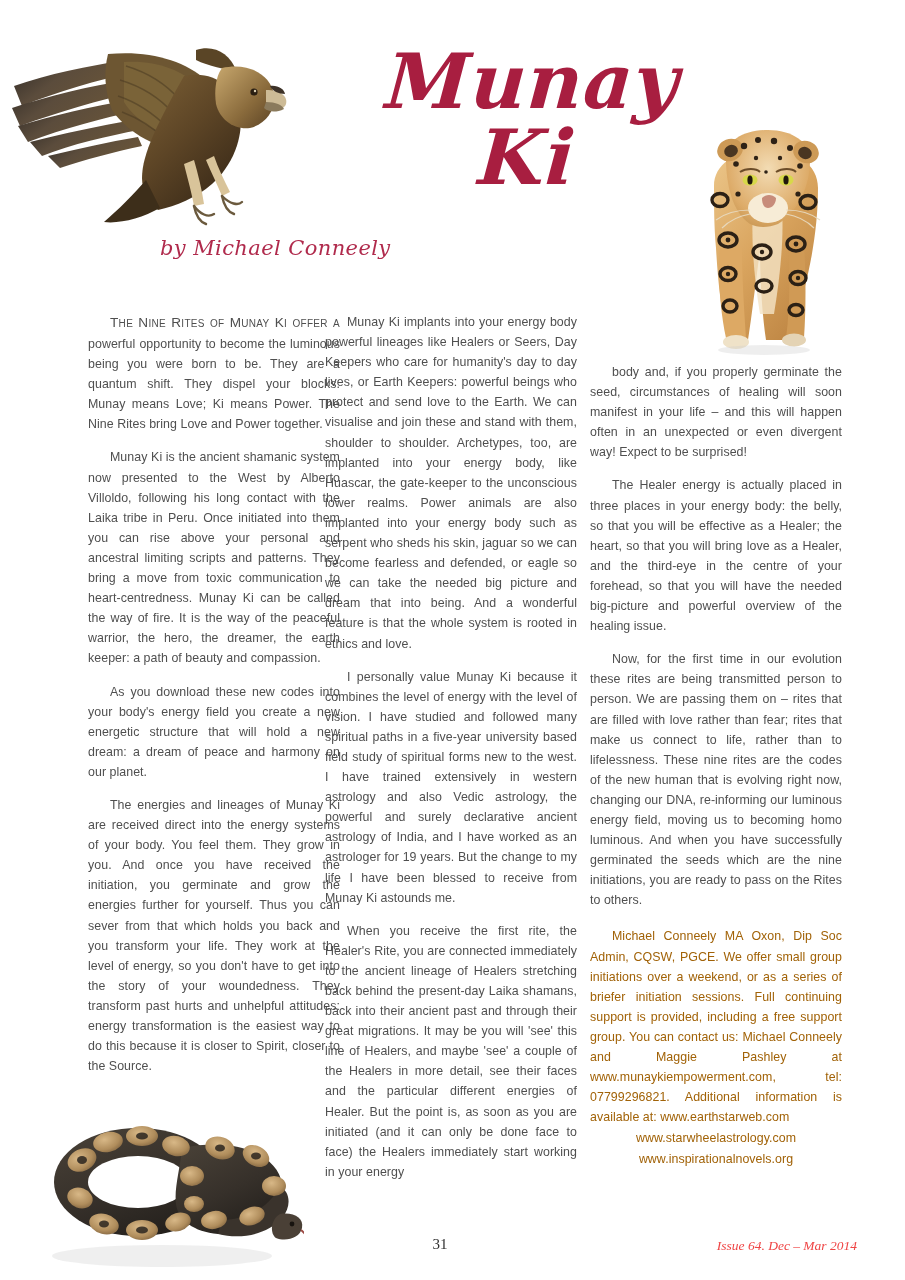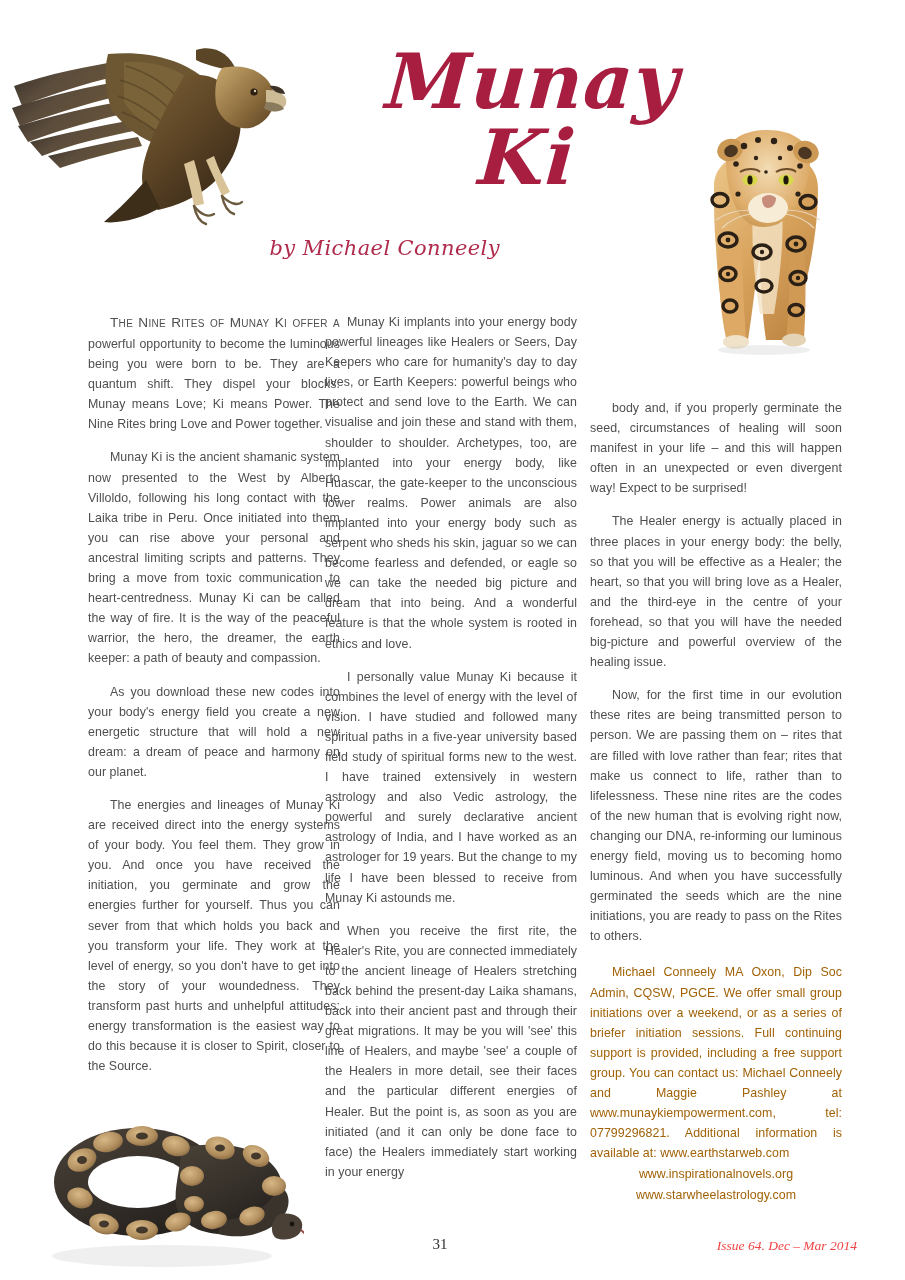--- a/index.html
+++ b/index.html
@@ -8,30 +8,30 @@
 
   
   #masthead{position:absolute;left:0;top:0;width:905px;height:290px;}
   #title{position:absolute;left:330px;top:44px;width:400px;text-align:center;
          font-family:"DejaVu Serif",serif;font-style:italic;font-weight:700;
          font-size:76px;line-height:1;color:#a81e40;letter-spacing:1px;
          transform:skewX(-4deg);}
   #subtitle{position:absolute;left:300px;top:152px;width:460px;text-align:center;
             font-family:"DejaVu Sans",sans-serif;font-weight:700;font-size:20px;
             color:#a81e40;letter-spacing:.1px;}
-  #byline{position:absolute;left:160px;top:236px;width:340px;text-align:right;
+  #byline{position:absolute;left:160px;top:236px;width:340px;text-align:left;
           font-family:"DejaVu Serif",serif;font-style:italic;font-size:21px;
           color:#b02a4c;letter-spacing:.4px;}
 
   
   .col{position:absolute;font-size:12.4px;line-height:1.62;text-align:justify;
        color:#4f4f4f;letter-spacing:.05px;}
   #col1{left:60px;top:312px;width:252px;margin-left:28px;}
   #col2{left:325px;top:312px;width:252px;}
-  #col3{left:590px;top:362px;width:252px;margin-top:36px;}
+  #col3{left:590px;top:362px;width:252px;}
   .col p{margin:0 0 13px 0;text-indent:22px;}
   .col p.last{margin-bottom:0;}
   .lead-caps{font-variant:small-caps;font-size:13.6px;letter-spacing:.3px;}
 
   .contact{color:#a16207;margin-top:16px;}
   .contact p{margin:0;text-indent:22px;text-align:justify;}
   .contact .url-line{text-indent:0;text-align:center;margin-top:1px;}
 
   
   #page-num{position:absolute;left:400px;top:1236px;width:80px;text-align:center;
@@ -216,22 +216,22 @@
   <p>I personally value Munay Ki because it combines the level of energy with the level of vision.  I have studied and followed many spiritual paths in a five-year university based field study of spiritual forms new to the west.  I have trained extensively in western astrology and also Vedic astrology, the powerful and surely declarative ancient astrology of India, and I have worked as an astrologer for 19 years.  But the change to my life I have been blessed to receive from Munay Ki astounds me.</p>
   <p class="last">When you receive the first rite, the Healer's Rite, you are connected immediately to the ancient lineage of Healers stretching back behind the present-day Laika shamans, back into their ancient past and through their great migrations.  It may be you will 'see' this line of Healers, and maybe 'see' a couple of the Healers in more detail, see their faces and the particular different energies of Healer.  But the point is, as soon as you are initiated (and it can only be done face to face) the Healers immediately start working in your energy</p>
 </div>
 
 <div class="col" id="col3">
   <p>body and, if you properly germinate the seed, circumstances of healing will soon manifest in your life – and this will happen often in an unexpected or even divergent way!  Expect to be surprised!</p>
   <p>The Healer energy is actually placed in three places in your energy body: the belly, so that you will be effective as a Healer; the heart, so that you will bring love as a Healer, and the third-eye in the centre of your forehead, so that you will have the needed big-picture and powerful overview of the healing issue.</p>
   <p>Now, for the first time in our evolution these rites are being transmitted person to person.  We are passing them on – rites that are filled with love rather than fear; rites that make us connect to life, rather than to lifelessness.  These nine rites are the codes of the new human that is evolving right now, changing our DNA, re-informing our luminous energy field, moving us to becoming homo luminous. And when you have successfully germinated the seeds which are the nine initiations, you are ready to pass on the Rites to others.</p>
   <div class="contact">
     <p>Michael Conneely MA Oxon, Dip Soc Admin, CQSW, PGCE.  We offer small group initiations over a weekend, or as a series of briefer initiation sessions.  Full continuing support is provided, including a free support group. You can contact us: Michael Conneely and Maggie Pashley at www.munaykiempowerment.com,    tel: 07799296821.    Additional information is available at:  www.earthstarweb.com</p>
+    <p class="url-line">www.starwheelastrology.com</p>
     <p class="url-line">www.inspirationalnovels.org</p>
-    <p class="url-line">www.starwheelastrology.com</p>
   </div>
 </div>
 
 <svg class="art" id="snake-art" viewBox="0 0 262 162">
   <defs>
     <linearGradient id="snakeDark" x1="0" y1="0" x2="0.6" y2="1">
       <stop offset="0%" stop-color="#4a4238"></stop>
         <stop offset="60%" stop-color="#36302a"></stop>
       <stop offset="100%" stop-color="#25211d"></stop>
     </linearGradient>

